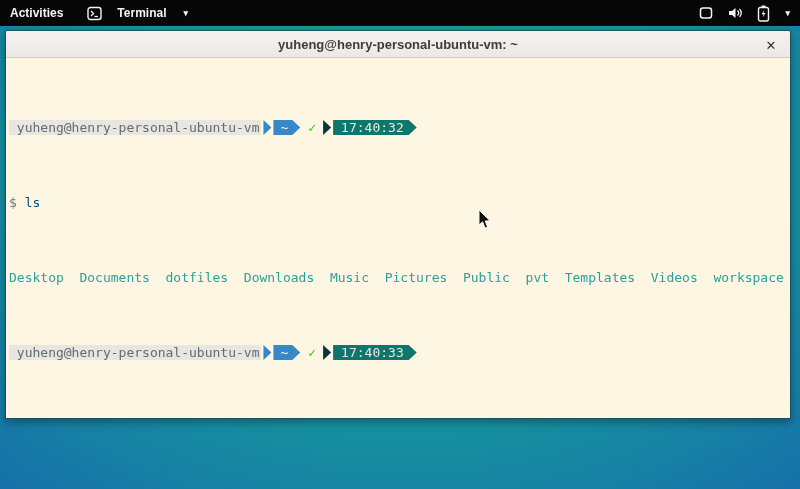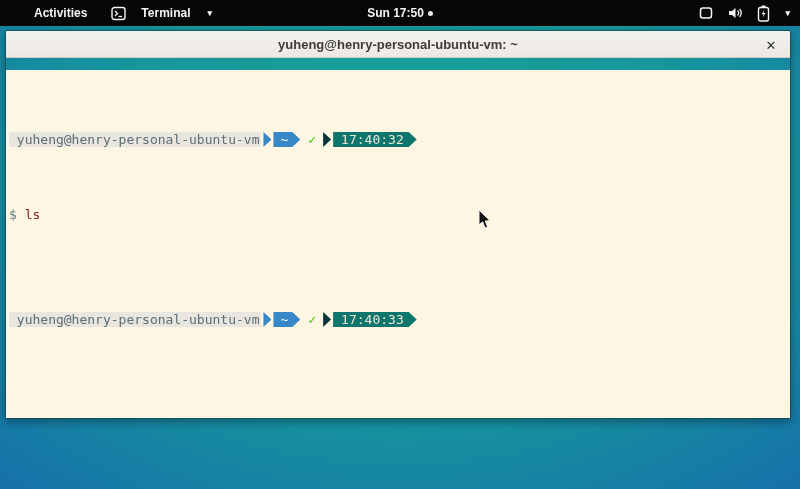--- a/index.html
+++ b/index.html
@@ -9,42 +9,41 @@
     font-family:"Liberation Sans", sans-serif;
     background: radial-gradient(ellipse 95% 110% at 50% 35%, #19a792 0%, #16939e 45%, #1670aa 80%, #135ea6 100%);
   }
 
   
   .topbar {
     position:absolute; top:0; left:0; width:800px; height:26px;
     background:#070707; color:#f5f5f5; display:flex; align-items:center;
     font-size:12px; font-weight:bold; z-index:30;
   }
-  .tb-left { display:flex; align-items:center; height:100%;padding-left:24px; }
+  .tb-left { display:flex; align-items:center; height:100%; }
   .tb-activities { padding:0 14px 0 10px; height:100%; display:flex; align-items:center; cursor:default; }
   .tb-app { display:flex; align-items:center; gap:15px; padding:0 10px; height:100%; }
   .tb-app svg { display:block; }
   .tb-caret { font-size:9px; margin-left:2px; }
   .tb-clock {
     position:absolute; left:0; right:0; text-align:center; pointer-events:none;
   }
   .tb-clock .inner { pointer-events:auto; display:inline-flex; align-items:center; gap:4px; }
   .notif-dot { width:5px; height:5px; background:#e8e8e8; border-radius:50%; display:inline-block; }
   .tb-right { margin-left:auto; display:flex; align-items:center; gap:13px; padding-right:10px; height:100%; }
   .tb-right svg { display:block; }
 
   
   .window {
     position:absolute; left:5px; top:30px; width:786px; height:389px;
     border:1px solid rgba(20,40,40,0.55);
     border-radius:2px 2px 0 0;
     box-shadow:0 3px 10px rgba(0,0,0,0.35);
     display:flex; flex-direction:column; z-index:10;
     overflow:hidden;
-    gap:12px;
   }
   .titlebar {
     height:27px; flex:0 0 27px;
     background:linear-gradient(#f4f2ef, #ece9e5);
     border-bottom:1px solid #cfcbc4;
     display:flex; align-items:center; justify-content:center;
     position:relative;
     font-size:13px; font-weight:bold; color:#3e3d3a;
   }
   .close-btn {
@@ -72,21 +71,21 @@
   .pl-seg.blue {
     background:#3788c7; color:#f2f6fa; padding:0 12px 0 7px;
     clip-path:polygon(0 0, calc(100% - 8px) 0, 100% 50%, calc(100% - 8px) 100%, 0 100%);
   }
   .pl-check { color:#3fc60c; font-weight:bold; margin:0 5px 0 8px; }
   .pl-seg.dark {
     background:#0f766e; color:#ece7d5; padding:0 13px 0 8px;
     clip-path:polygon(0 0, calc(100% - 8px) 0, 100% 50%, calc(100% - 8px) 100%, 0 100%);
   }
   .dollar { color:#657b83; }
-  .cmd { color:#7f1d1d; }
+  .cmd { color:#0c4a6e; }
   .dirs { color:#2aa198; }
 
   
   .mouse { position:absolute; left:478px; top:209px; z-index:50; pointer-events:none; }
 </style>
 </head>
 <body>
 
 <div class="topbar">
   <div class="tb-left">
@@ -97,26 +96,20 @@
           <rect x="1" y="1.5" width="13" height="12" rx="2.5" fill="none" stroke="#f5f5f5" stroke-width="1.4"></rect>
           <path d="M4 5 L6.5 7.5 L4 10" fill="none" stroke="#f5f5f5" stroke-width="1.3"></path>
           <line x1="7.5" y1="10.5" x2="11" y2="10.5" stroke="#f5f5f5" stroke-width="1.3"></line>
         </svg>
       </span>
       <span>Terminal</span>
       <span class="tb-caret">▾</span>
     </div>
   </div>
 
-  <div class="tb-clock">
-    <span class="inner">
-      <span>Sun 17:50</span>
-      <span class="notif-dot"></span>
-    </span>
-  </div>
 
   <div class="tb-right">
     <span>
       <svg width="16" height="16" viewBox="0 0 16 16">
         <rect x="2.5" y="3" width="11" height="10" rx="2.5" fill="none" stroke="#f5f5f5" stroke-width="1.5"></rect>
       </svg>
     </span>
     <span>
       <svg width="17" height="16" viewBox="0 0 17 16">
         <path d="M2 6 h3 l3.5 -3 v10 l-3.5 -3 h-3 z" fill="#f5f5f5"></path>
@@ -152,20 +145,23 @@
       <span class="pl-tri dark"></span>
       <span class="pl-seg dark">17:40:32</span>
     </div>
 
     
     <div class="tline">
       <span class="dollar">$</span><span> </span><span class="cmd">ls</span>
     </div>
 
     
+    <div class="tline">
+      <span class="dirs">Desktop  Documents  dotfiles  Downloads  Music  Pictures  Public  pvt  Templates  Videos  workspace</span>
+    </div>
 
     
     <div class="tline">
       <span class="pl-host"> yuheng@henry-personal-ubuntu-vm</span>
       <span class="pl-tri blue"></span>
       <span class="pl-seg blue">~</span>
       <span class="pl-check">✓</span>
       <span class="pl-tri dark"></span>
       <span class="pl-seg dark">17:40:33</span>
     </div>

